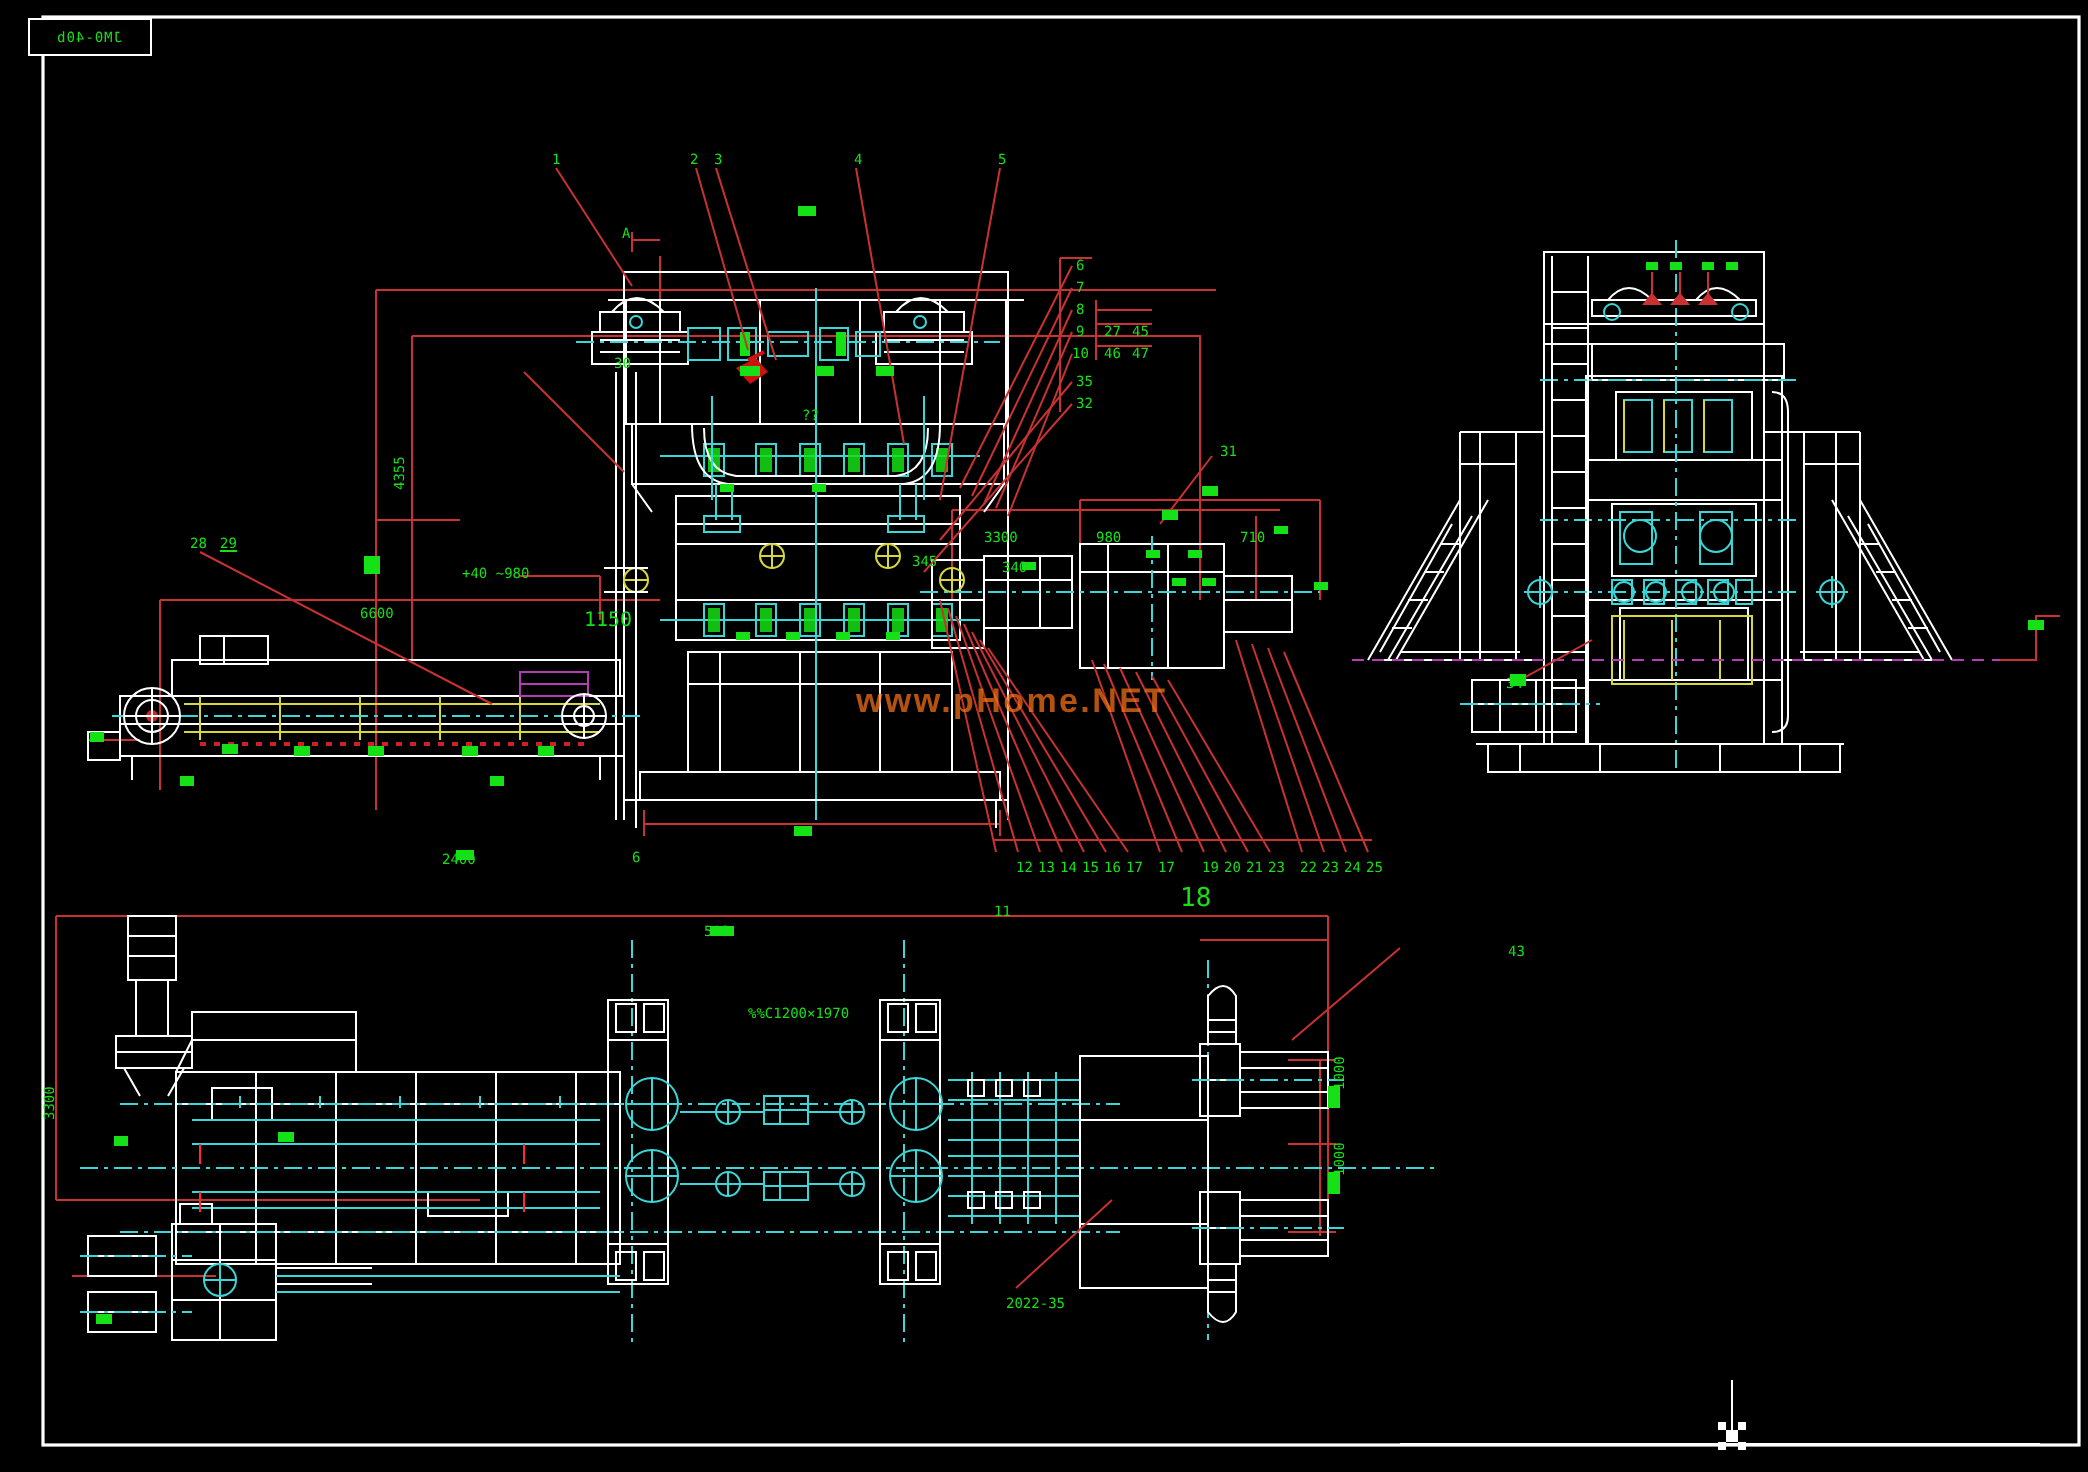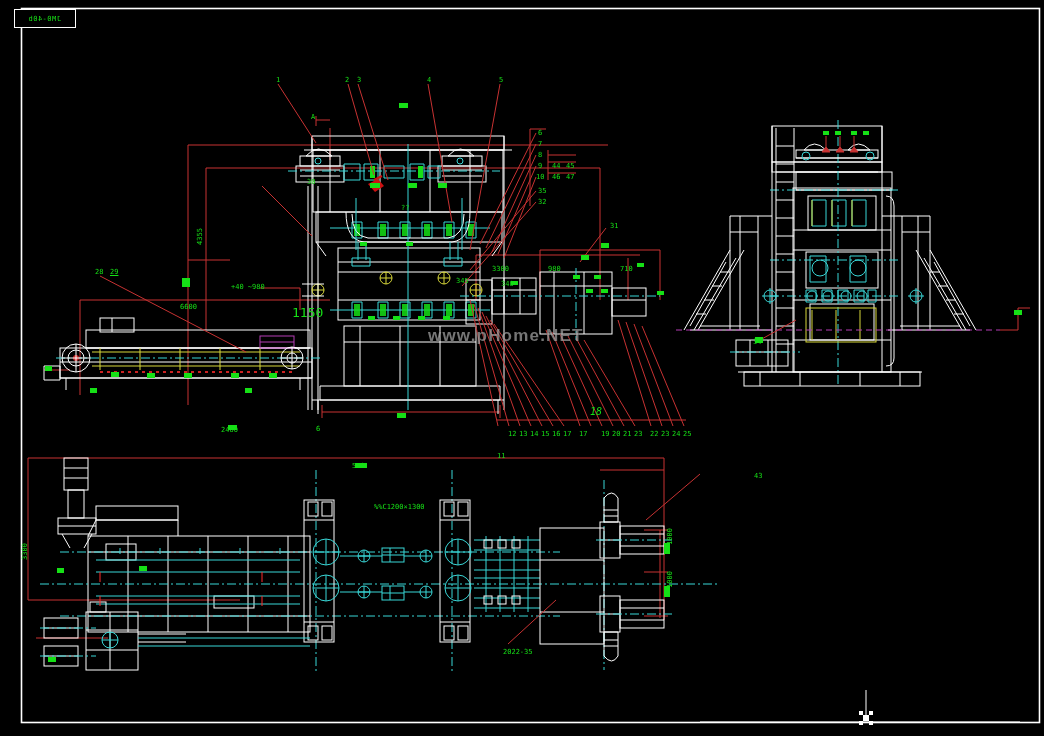--- a/index.html
+++ b/index.html
@@ -16,22 +16,22 @@
     overflow:hidden;
   }
   #titletag span{
     color:#17e017;font-size:7px;letter-spacing:.5px;
     transform:scaleX(-1);white-space:nowrap;
     font-family:"DejaVu Sans Mono",monospace;
   }
 
   
   #wm{
-    position:absolute;left:428px;top:326px;
-    color:#a3a3a3;opacity:.72;
+    position:absolute;left:428px;top:341px;
+    color:#f97316;opacity:.72;
     font-family:"Liberation Sans",sans-serif;
     font-size:17px;font-weight:700;letter-spacing:1.2px;
     text-shadow:0 0 1px #000;
     white-space:nowrap;
   }
 
   
   .t{position:absolute;white-space:nowrap;font-family:"DejaVu Sans Mono",monospace;}
   .tg{color:#16e016;}
   .vert{transform-origin:left top;transform:rotate(-90deg);}
@@ -662,35 +662,35 @@
       <div class="t tg" style="left: 276px; top: 76px; font-size: 7px;">1</div>
       <div class="t tg" style="left: 345px; top: 76px; font-size: 7px;">2</div>
       <div class="t tg" style="left: 357px; top: 76px; font-size: 7px;">3</div>
       <div class="t tg" style="left: 427px; top: 76px; font-size: 7px;">4</div>
       <div class="t tg" style="left: 499px; top: 76px; font-size: 7px;">5</div>
       <div class="t tg" style="left: 538px; top: 129px; font-size: 7px;">6</div>
       <div class="t tg" style="left: 538px; top: 140px; font-size: 7px;">7</div>
       <div class="t tg" style="left: 538px; top: 151px; font-size: 7px;">8</div>
       <div class="t tg" style="left: 538px; top: 162px; font-size: 7px;">9</div>
       <div class="t tg" style="left: 536px; top: 173px; font-size: 7px;">10</div>
-      <div class="t tg" style="left: 552px; top: 162px; font-size: 7px;">44</div>
+      <div class="t tg" style="left: 552px; top: 162px; font-size: 7px;">27</div>
       <div class="t tg" style="left: 566px; top: 162px; font-size: 7px;">45</div>
       <div class="t tg" style="left: 552px; top: 173px; font-size: 7px;">46</div>
       <div class="t tg" style="left: 566px; top: 173px; font-size: 7px;">47</div>
       <div class="t tg" style="left: 538px; top: 187px; font-size: 7px;">35</div>
       <div class="t tg" style="left: 538px; top: 198px; font-size: 7px;">32</div>
       <div class="t tg" style="left: 497px; top: 452px; font-size: 7px;">11</div>
       <div class="t tg" style="left: 508px; top: 430px; font-size: 7px;">12</div>
       <div class="t tg" style="left: 519px; top: 430px; font-size: 7px;">13</div>
       <div class="t tg" style="left: 530px; top: 430px; font-size: 7px;">14</div>
       <div class="t tg" style="left: 541px; top: 430px; font-size: 7px;">15</div>
       <div class="t tg" style="left: 552px; top: 430px; font-size: 7px;">16</div>
       <div class="t tg" style="left: 563px; top: 430px; font-size: 7px;">17</div>
       <div class="t tg" style="left: 579px; top: 430px; font-size: 7px;">17</div>
-      <div class="t tg" style="left: 590px; top: 406px; font-size: 10px; font-style: italic;">18</div>
+      <div class="t tg" style="left: 590px; top: 442px; font-size: 13px;">18</div>
       <div class="t tg" style="left: 601px; top: 430px; font-size: 7px;">19</div>
       <div class="t tg" style="left: 612px; top: 430px; font-size: 7px;">20</div>
       <div class="t tg" style="left: 623px; top: 430px; font-size: 7px;">21</div>
       <div class="t tg" style="left: 634px; top: 430px; font-size: 7px;">23</div>
       <div class="t tg" style="left: 650px; top: 430px; font-size: 7px;">22</div>
       <div class="t tg" style="left: 661px; top: 430px; font-size: 7px;">23</div>
       <div class="t tg" style="left: 672px; top: 430px; font-size: 7px;">24</div>
       <div class="t tg" style="left: 683px; top: 430px; font-size: 7px;">25</div>
       <div class="t tg" style="left: 259px; top: 178px; font-size: 7px; margin-left: 48px;">30</div>
       <div class="t tg" style="left: 610px; top: 222px; font-size: 7px;">31</div>
@@ -705,25 +705,25 @@
   <div class="ovl" id="dim-layer">
       <div class="t tg vert" style="left: 196px; top: 245px; font-size: 7px;">4355</div>
       <div class="t tg" style="left: 180px; top: 303px; font-size: 7px;">6600</div>
       <div class="t tg" style="left: 231px; top: 283px; font-size: 7px;">+40 ~980</div>
       <div class="t tg" style="left: 492px; top: 265px; font-size: 7px;">3300</div>
       <div class="t tg" style="left: 501px; top: 280px; font-size: 7px;">340</div>
       <div class="t tg" style="left: 548px; top: 265px; font-size: 7px;">980</div>
       <div class="t tg" style="left: 620px; top: 265px; font-size: 7px;">710</div>
       <div class="t tg" style="left: 456px; top: 277px; font-size: 7px;">345</div>
       <div class="t tg vert" style="left: 21px; top: 560px; font-size: 7px;">3300</div>
-      <div class="t tg" style="left: 292px; top: 305px; font-size: 13px;">1150</div>
+      <div class="t tg" style="left: 292px; top: 305px; font-size: 10px;">1150</div>
       <div class="t tg vert" style="left: 666px; top: 545px; font-size: 7px;">1000</div>
       <div class="t tg vert" style="left: 666px; top: 588px; font-size: 7px;">1000</div>
       <div class="t tg" style="left: 503px; top: 648px; font-size: 7px;">2022-35</div>
-      <div class="t tg" style="left: 374px; top: 503px; font-size: 7px;">%%C1200×1300</div>
+      <div class="t tg" style="left: 374px; top: 503px; font-size: 7px;">%%C1200×1970</div>
       <div class="t tg" style="left: 221px; top: 426px; font-size: 7px;">2400</div>
       <div class="t tg" style="left: 352px; top: 462px; font-size: 7px;">510</div>
     </div>
 
   <div id="titletag">
     <span>JM0-40b</span>
   </div>
 
   <div id="wm">www.pHome.NET</div>
 

